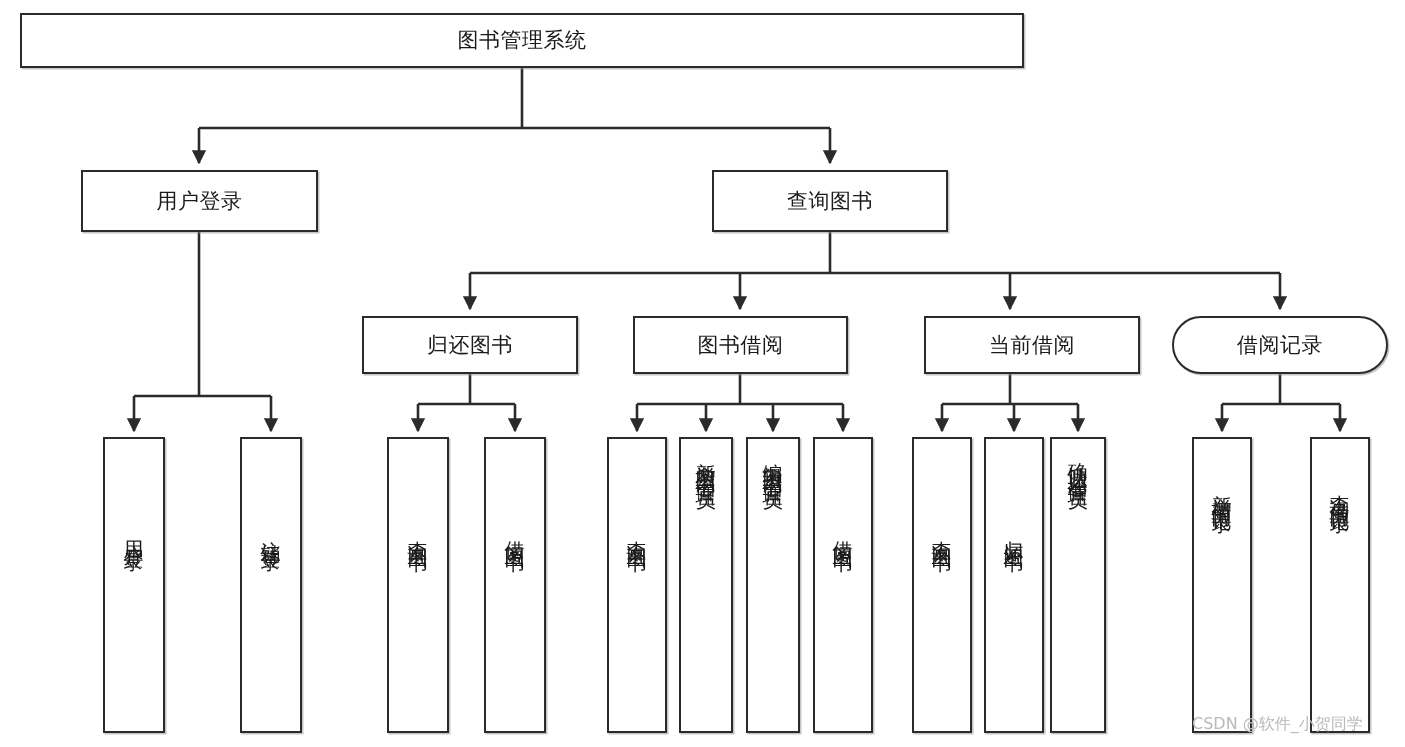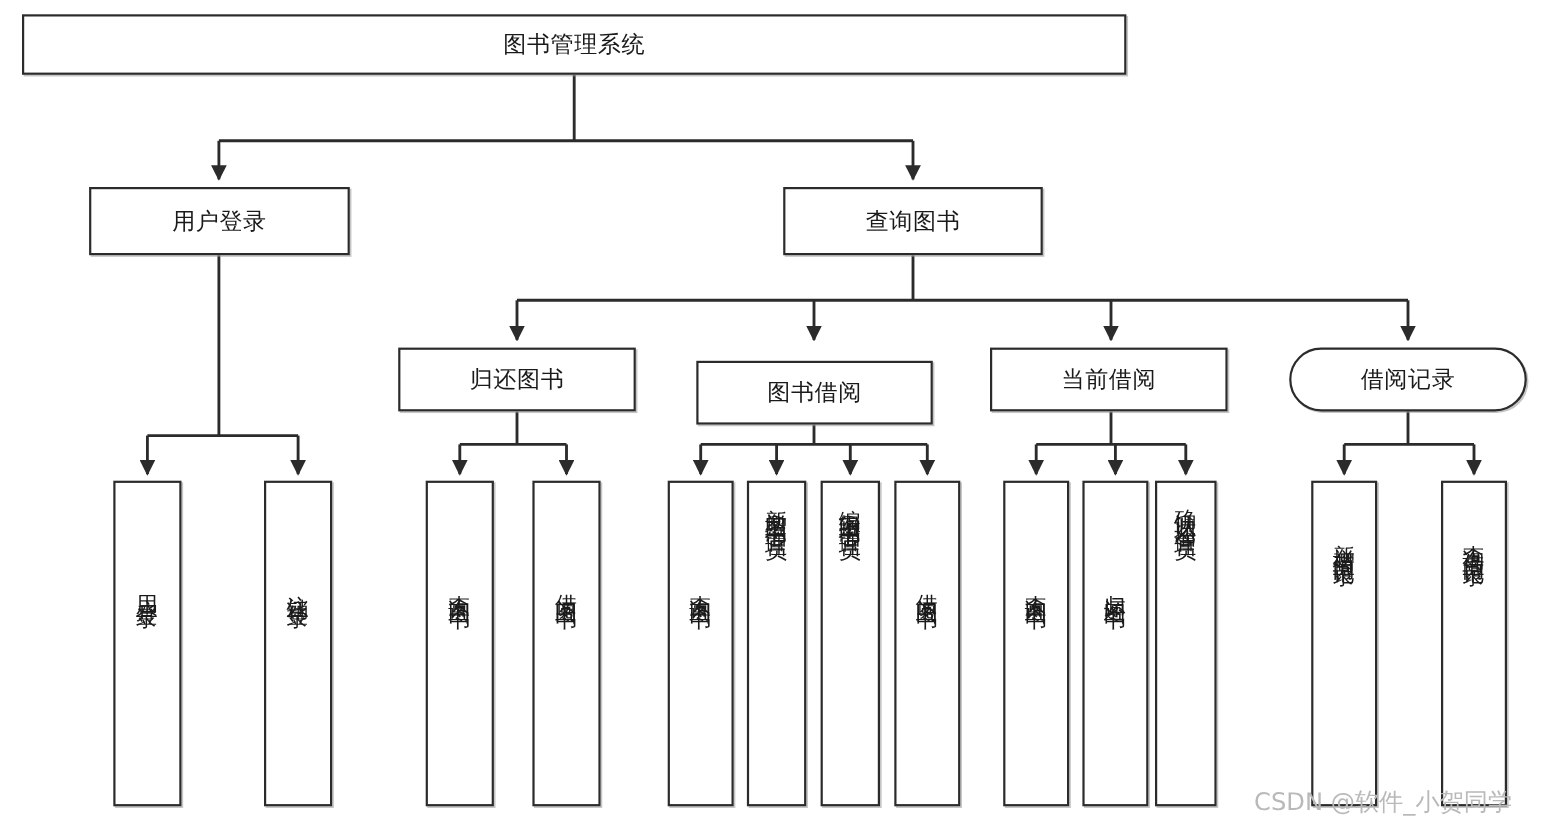--- a/index.html
+++ b/index.html
@@ -61,23 +61,23 @@
     font-size: 20px;
     letter-spacing: 4px;
     line-height: 1;
     text-align: left;
   }
   .node.vert.mid {
     padding-top: 86px;
   }
   .watermark {
     position: absolute;
-    left: 1140px;
+    left: 1192px;
     top: 714px;
-    font-size: 22px;
+    font-size: 16px;
     color: #b9b9b9;
     white-space: nowrap;
     user-select: none;
   }
 </style>
 </head>
 <body>
 
 <div id="diagram-root">
 
@@ -138,24 +138,24 @@
   <div class="node horiz" style="left:81px; top:170px; width:237px; height:62px;">
     <span class="node-label">用户登录</span>
   </div>
   <div class="node horiz" style="left:712px; top:170px; width:236px; height:62px;">
     <span class="node-label">查询图书</span>
   </div>
 
   <div class="node horiz" style="left:362px; top:316px; width:216px; height:58px;">
     <span class="node-label">归还图书</span>
   </div>
-  <div class="node horiz" style="left:633px; top:328px; width:215px; height:58px;">
+  <div class="node horiz" style="left:633px; top:316px; width:215px; height:58px;">
     <span class="node-label">图书借阅</span>
   </div>
-  <div class="node horiz" style="left:900px; top:316px; width:216px; height:58px;">
+  <div class="node horiz" style="left:924px; top:316px; width:216px; height:58px;">
     <span class="node-label">当前借阅</span>
   </div>
   <div class="node horiz" style="left:1172px; top:316px; width:216px; height:58px;border-radius:29px;">
     <span class="node-label">借阅记录</span>
   </div>
 
   <div class="node vert mid" style="left:103px; top:437px; width:62px; height:296px;">
     <span class="node-label">用户登录</span>
   </div>
   <div class="node vert mid" style="left:240px; top:437px; width:62px; height:296px;">

